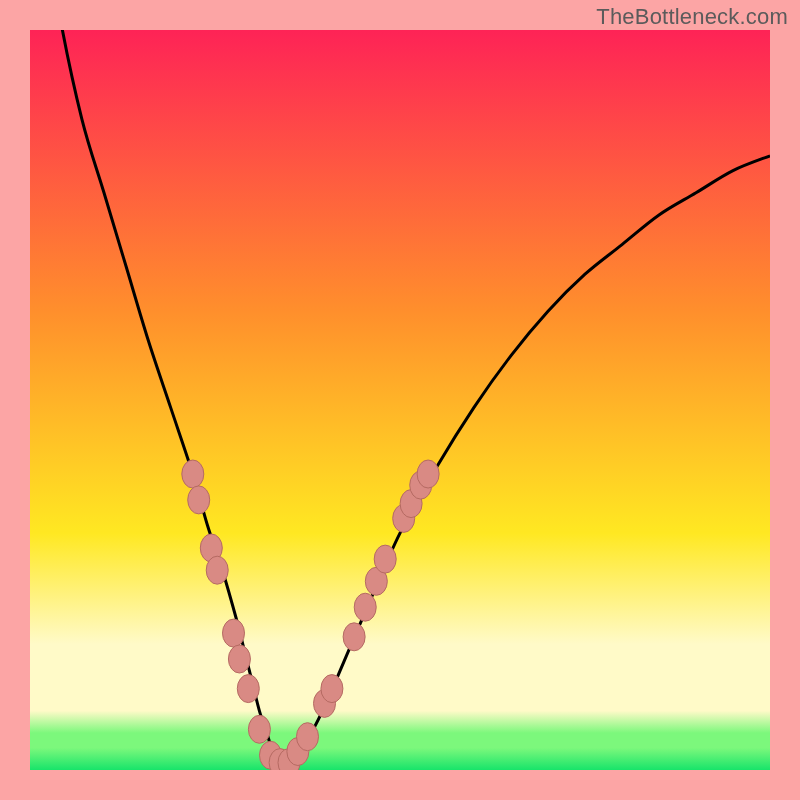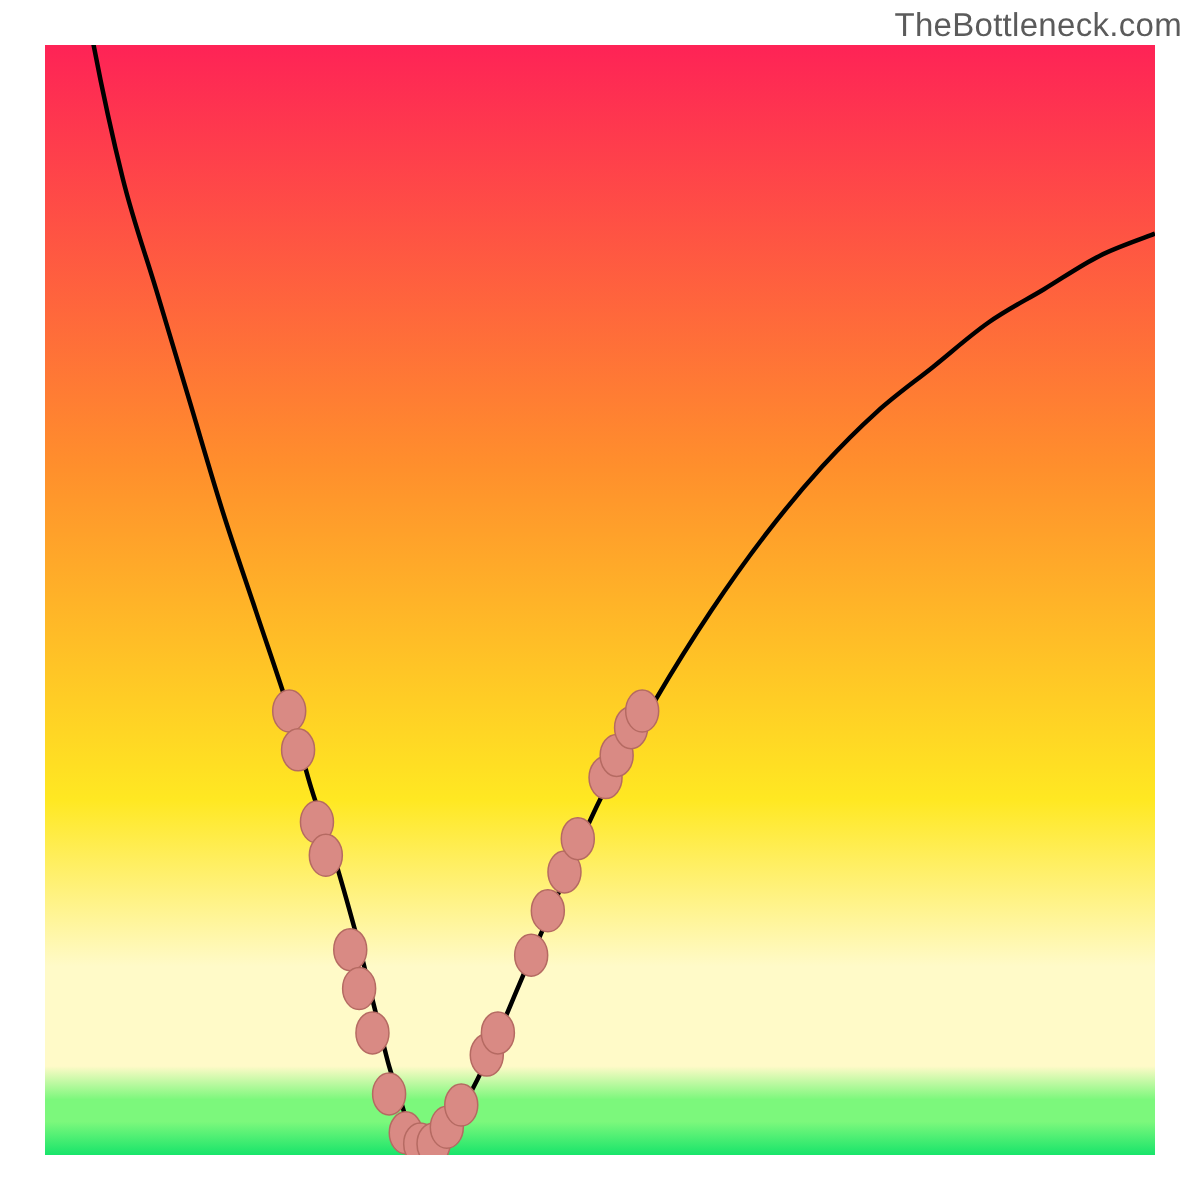--- a/index.html
+++ b/index.html
@@ -8,21 +8,21 @@
     width: 800px;
     height: 800px;
     background: #000;
     overflow: hidden;
     font-family: Arial, Helvetica, sans-serif;
   }
   .frame {
     position: absolute;
     left: 0; top: 0;
     width: 800px; height: 800px;
-    background: #ffffff;
+    background: #fca5a5;
   }
   .plot-area {
     position: absolute;
     left: 30px;
     top: 30px;
     width: 740px;
     height: 740px;
     overflow: hidden;
   }
   .gradient {

